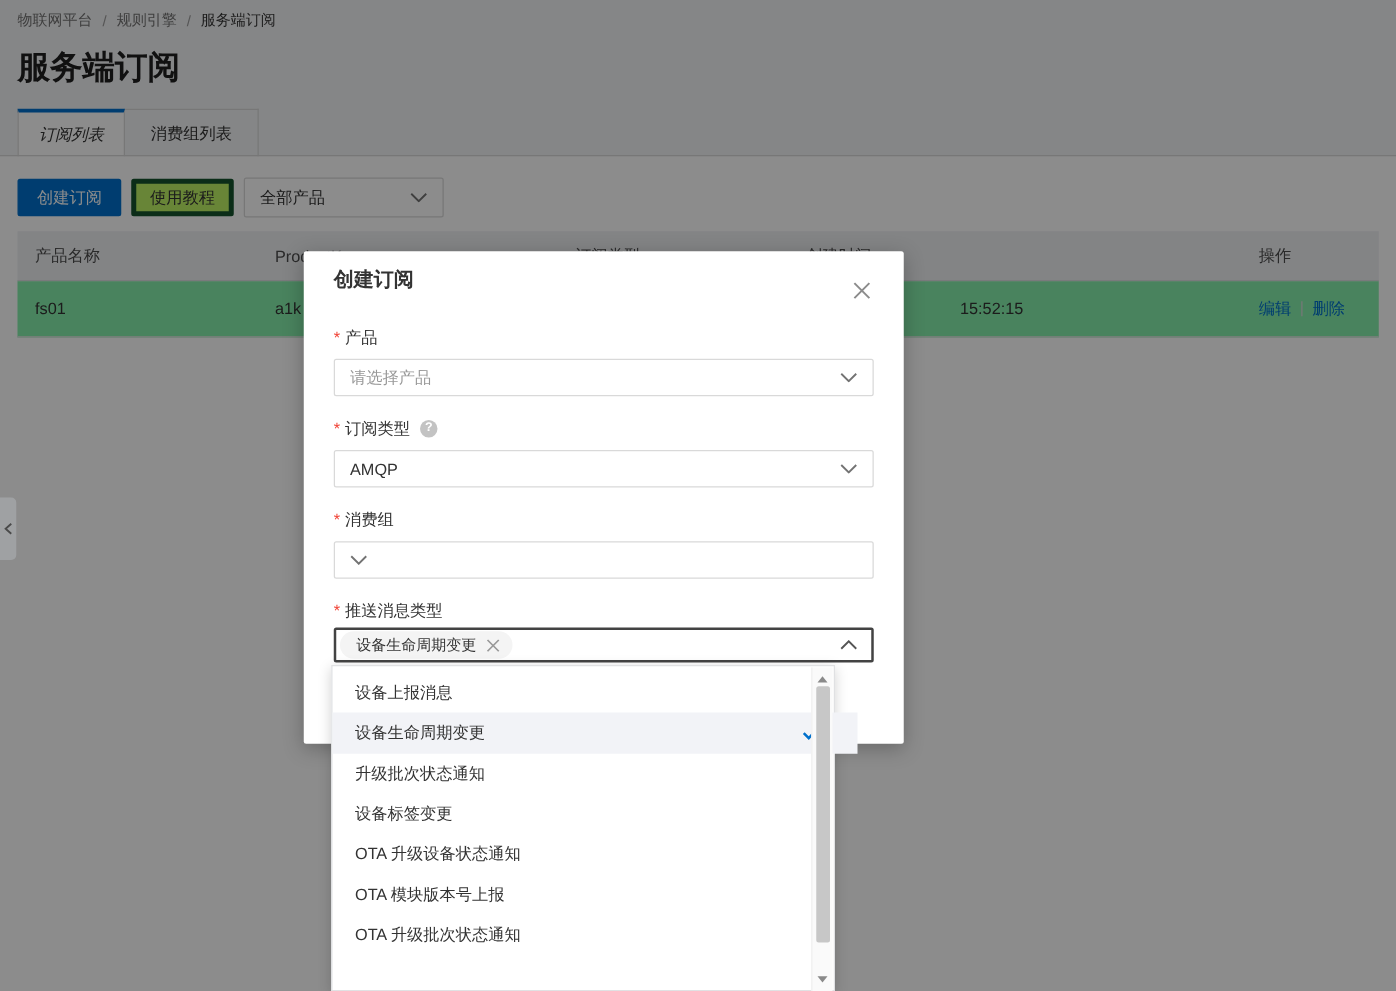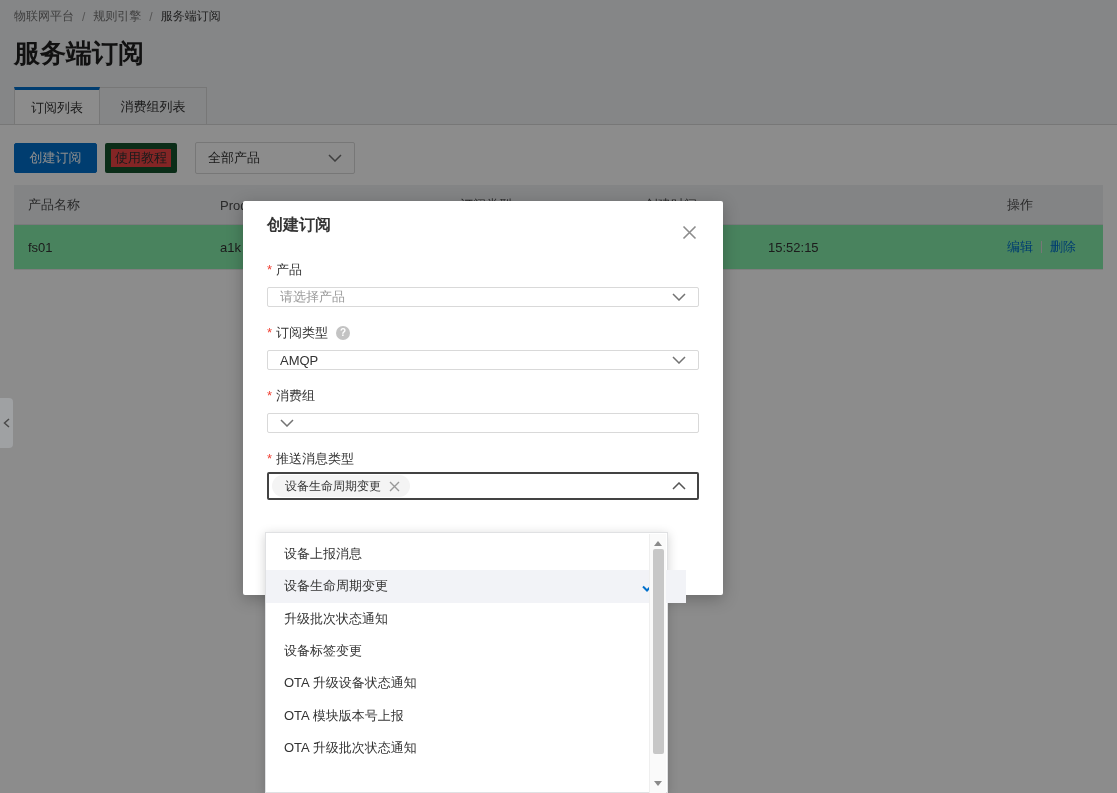--- a/index.html
+++ b/index.html
@@ -10,26 +10,26 @@
   
   .topbar-bg { position:absolute; left:0; top:0; width:1117px; height:125px; background:#f3f4f6; }
   .breadcrumb { position:absolute; left:14px; top:8px; font-size:12px; color:#737373; display:flex; gap:8px; align-items:center; }
   .breadcrumb .crumb { color:#737373; cursor:pointer; }
   .breadcrumb .crumb.current { color:#383838; }
   .breadcrumb .sep { color:#9b9b9b; }
   .page-title { position:absolute; left:14px; top:36px; font-size:26px; font-weight:700; color:#1f1f1f; }
 
   .tabs-line { position:absolute; left:0; top:124px; width:1117px; height:1px; background:#d9d9d9; }
   .tab { position:absolute; top:87px; height:38px; display:flex; align-items:center; justify-content:center; font-size:13px; color:#333; cursor:pointer; }
-  .tab.active { left:14px; width:86px; background:#fff; border:1px solid #d9d9d9; border-top:3px solid #0070cc; border-bottom:none; height:38px; }
+  .tab.active { left:14px; width:86px; background:#fff; border:1px solid #d9d9d9; border-top:3px solid #0070cc; border-bottom:none; height:38px;font-style:italic; }
   .tab.inactive { left:100px; width:107px; border-top:1px solid #d9d9d9; border-right:1px solid #d9d9d9; background:#f3f4f6; }
 
   .btn { position:absolute; top:143px; height:30px; display:flex; align-items:center; justify-content:center; font-size:13px; cursor:pointer; border-radius:2px; }
   .btn-primary { left:14px; width:83px; background:#0070cc; color:#fff; border:1px solid #0070cc; }
-  .btn-plain { left:105px; width:72px; background:#ef4444; color:#333; border:6px solid #14532d; }
+  .btn-plain { left:105px; width:82px; background:#bef264; color:#333; border:4px solid #14532d; }
   .toolbar-select { position:absolute; left:195px; top:142px; width:160px; height:32px; background:#fff; border:1px solid #d9d9d9; border-radius:2px; display:flex; align-items:center; font-size:13px; color:#333; padding:0 12px; cursor:pointer; }
   .toolbar-select .grow { flex:1; }
 
   .table { position:absolute; left:14px; top:185px; width:1089px; }
   .thead { position:relative; height:40px; background:#eef0f3; border-bottom:1px solid #dcdee2; font-size:13px; color:#4d4d4d; }
   .trow { position:relative; height:45px; background:#86efac; border-bottom:1px solid #e7e7e7; font-size:13px; color:#333; }
   .cell { position:absolute; top:50%; transform:translateY(-50%); white-space:nowrap; }
   .c1 { left:14px; } .c2 { left:206px; } .c3 { left:446px; } .c4 { left:631px; } .c5 { left:993px; }
   .cell.time { left:714px;margin-left:40px; }
   .link { color:#0070cc; cursor:pointer; }
@@ -42,21 +42,21 @@
   .side-flap { position:absolute; left:0; top:398px; width:13px; height:50px; background:#9fa1a3; border-radius:0 4px 4px 0; z-index:15; display:flex; align-items:center; justify-content:center; cursor:pointer; }
 
   
   .modal { position:absolute; left:243px; top:201px; width:480px; height:394px; background:#fff; z-index:20; box-shadow:0 4px 16px rgba(0,0,0,0.25); border-radius:2px; padding:13px 24px 0 24px; }
   .modal-title { font-size:16px; font-weight:600; color:#333; height:22px; line-height:22px; margin-bottom:25px; }
   .modal-close { position:absolute; top:22px; right:25px; width:18px; height:18px; cursor:pointer; display:flex; align-items:center; justify-content:center; }
   .field { margin-bottom:17px; }
   .field-label { height:18px; line-height:18px; font-size:13px; color:#333; margin-bottom:8px; display:flex; align-items:center; gap:4px; }
   .req { color:#f04134; font-size:13px; }
   .help-icon { width:14px; height:14px; border-radius:50%; background:#c3c3c3; color:#fff; font-size:10px; font-weight:700; display:inline-flex; align-items:center; justify-content:center; margin-left:4px; cursor:pointer; }
-  .select { width:432px; height:20px; border:1px solid #d9d9d9; border-radius:2px; background:#fff; display:flex; align-items:center; padding:0 12px; font-size:13px; cursor:pointer; }
+  .select { width:432px; height:30px; border:1px solid #d9d9d9; border-radius:2px; background:#fff; display:flex; align-items:center; padding:0 12px; font-size:13px; cursor:pointer; }
   .select .grow { flex:1; }
   .placeholder { color:#999; }
   .value { color:#333; }
   .field.last .field-label { margin-bottom:4px; }
   .select.focused { border:2px solid #434343; height:28px; padding:0 11px 0 3px; }
   .tag { display:flex; align-items:center; gap:8px; background:#f4f4f4; border-radius:11px; height:22px; padding:0 10px 0 13px; font-size:12px; color:#333; }
   .tag .tag-x { cursor:pointer; display:flex; }
 
   
   .dropdown { position:absolute; left:265px; top:532px; width:403px; height:261px; background:#fff; border:1px solid #e0e1e3; box-shadow:0 2px 10px rgba(0,0,0,0.18); z-index:30; padding-top:5px; }

